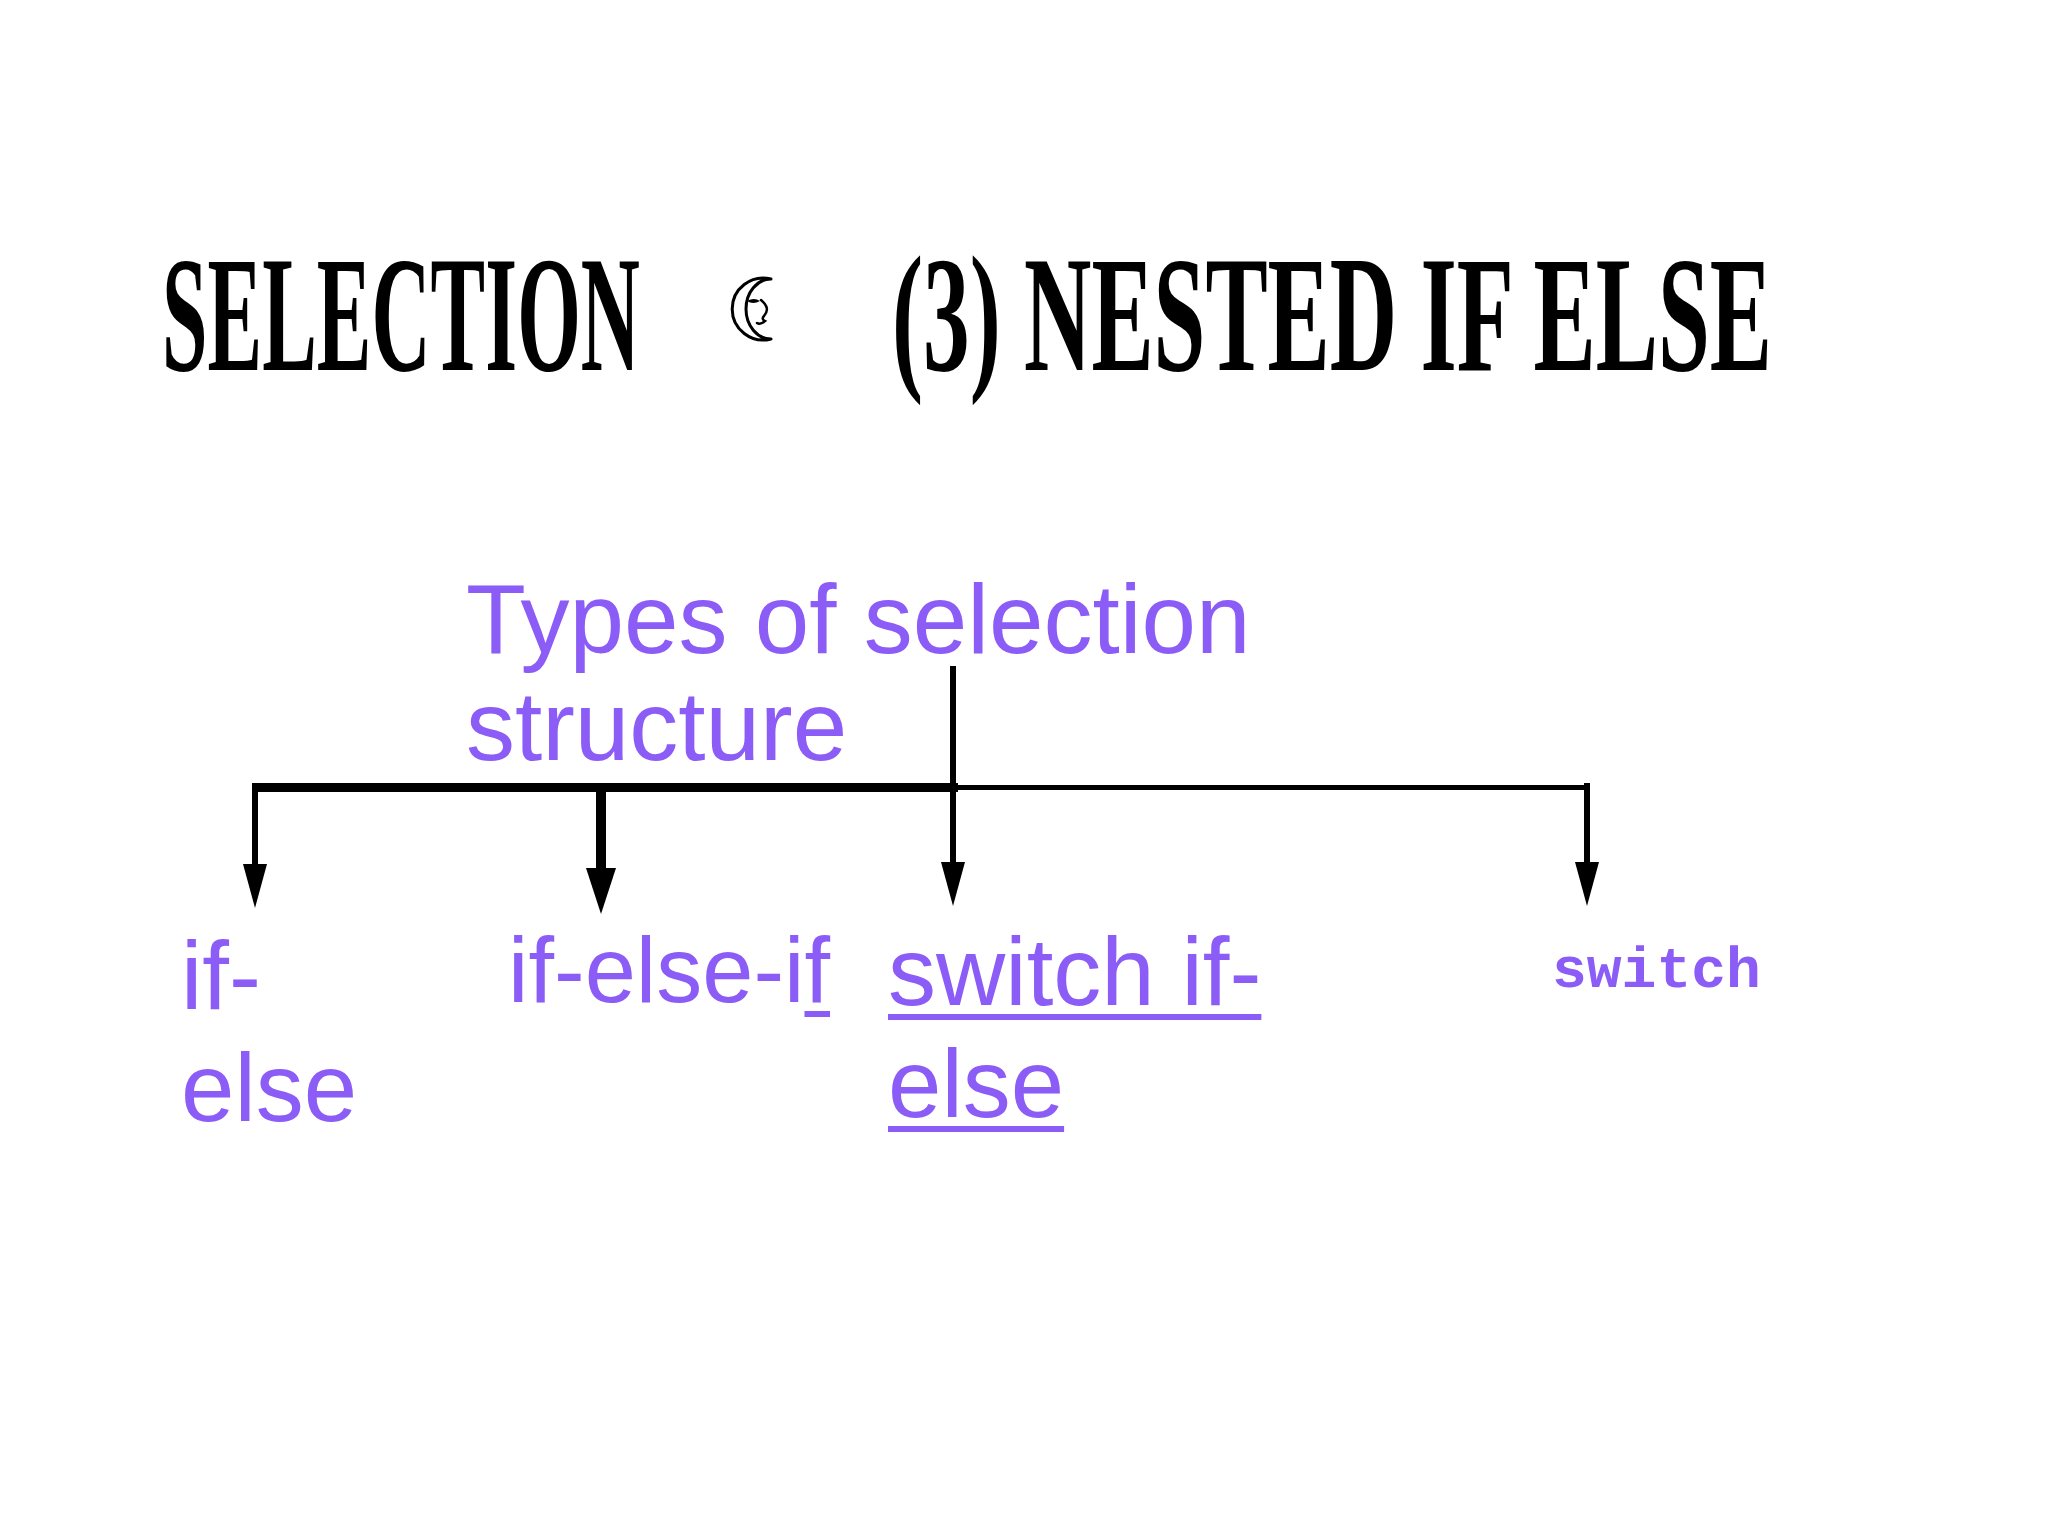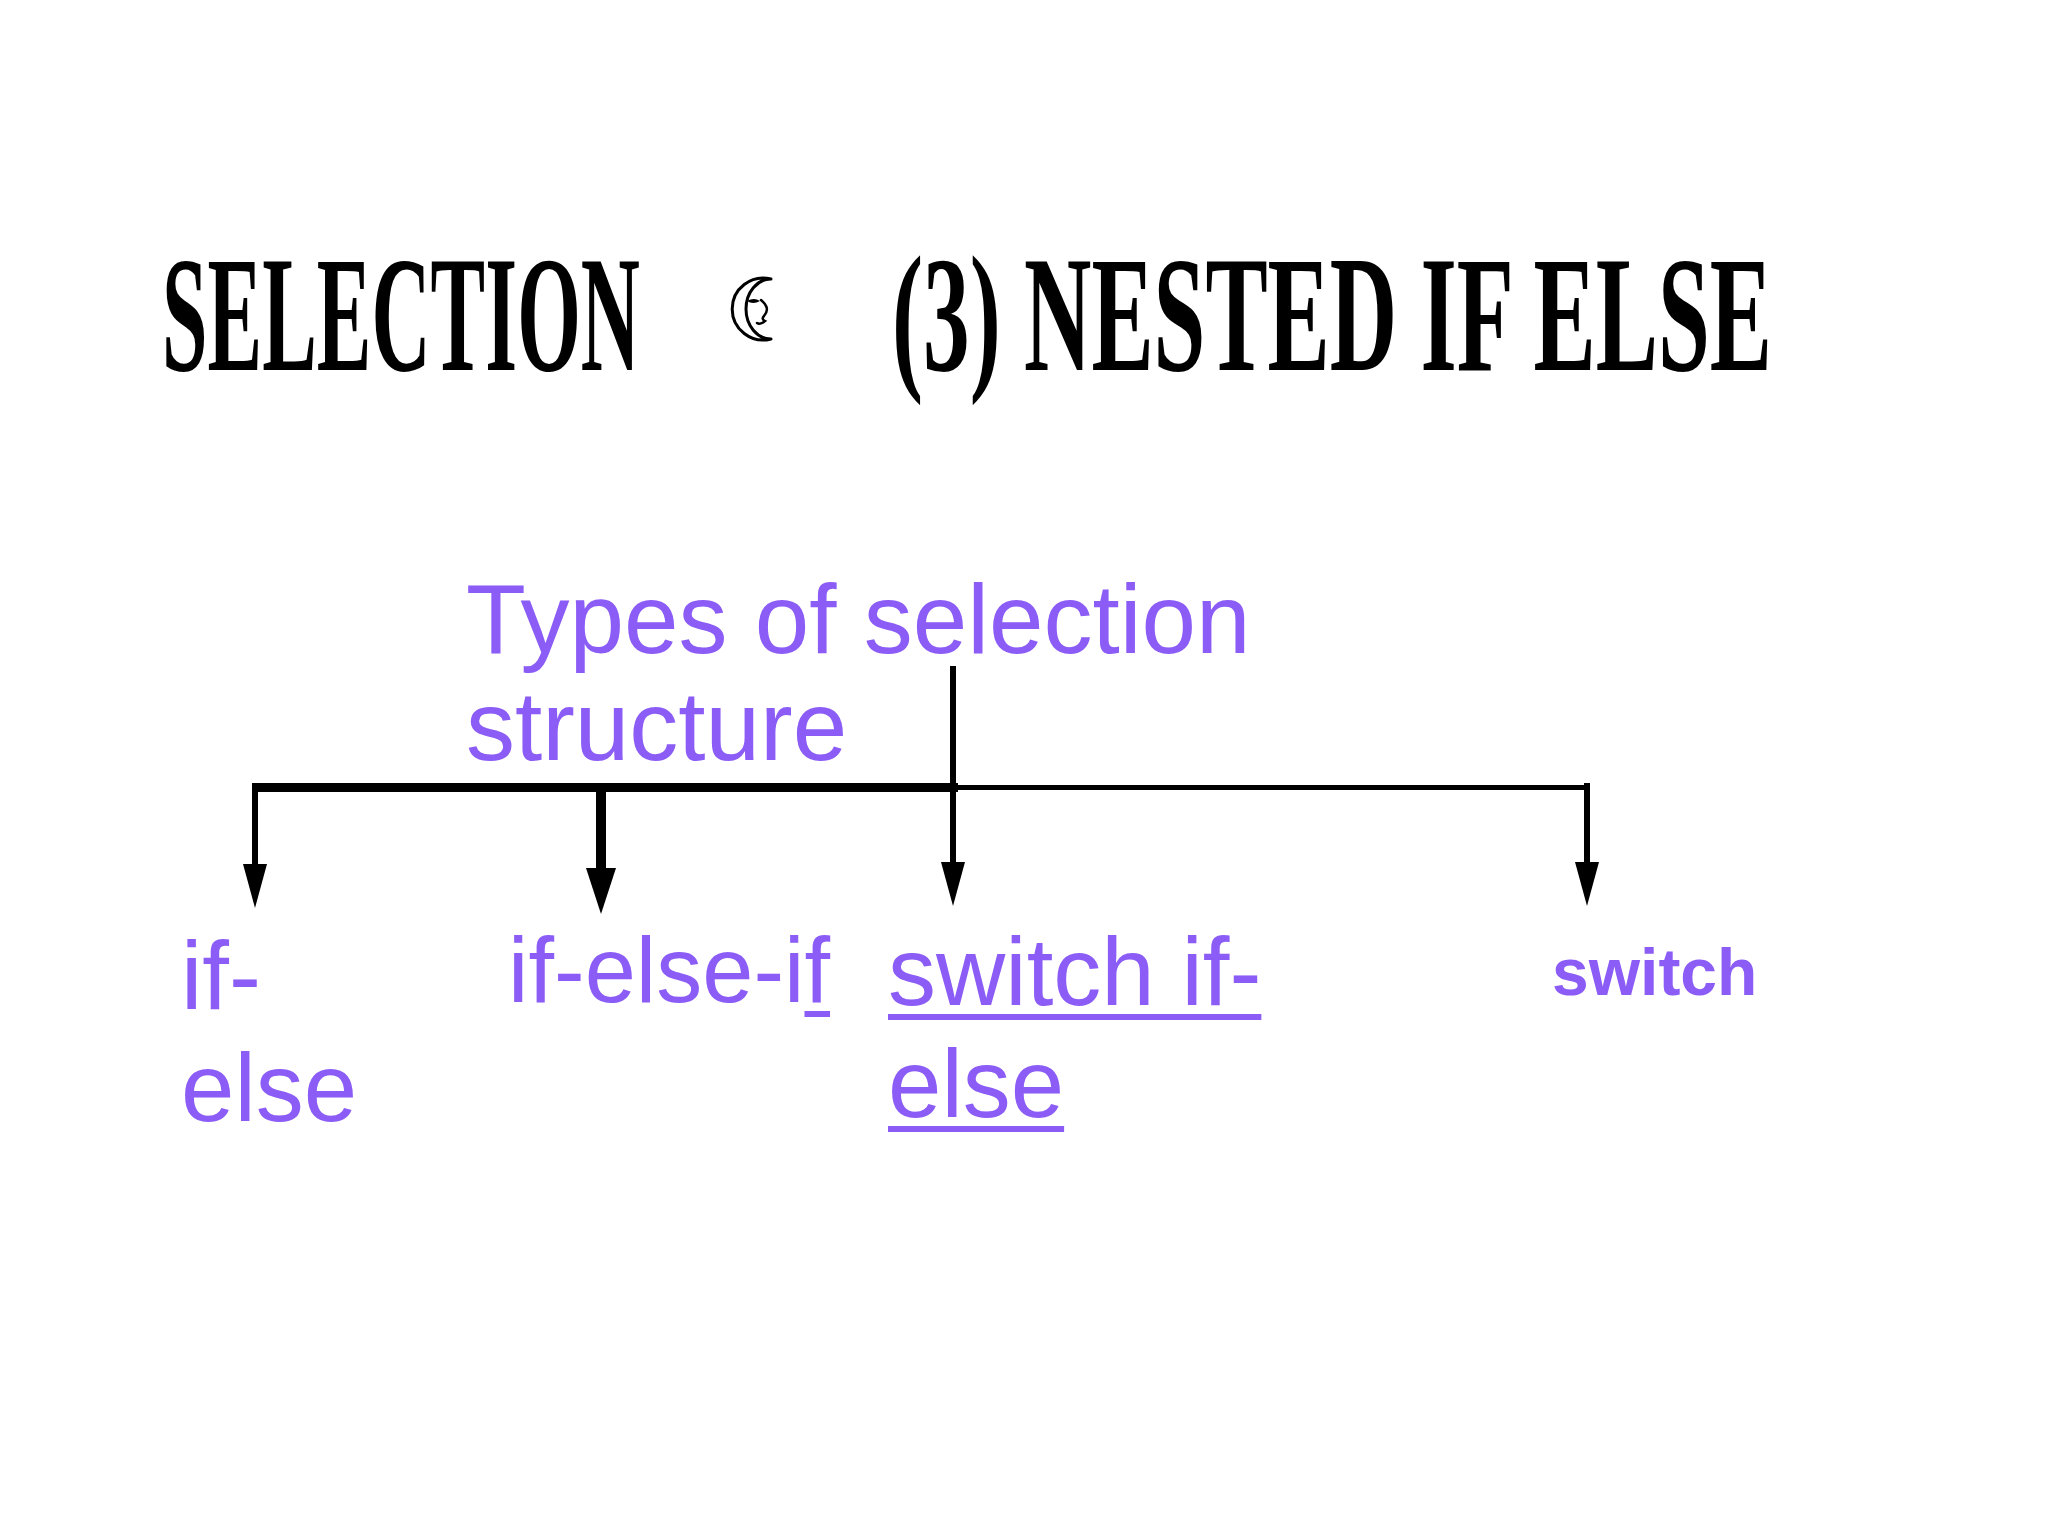--- a/index.html
+++ b/index.html
@@ -51,21 +51,21 @@
     text-decoration: underline;
     text-decoration-thickness: 6px;
     text-underline-offset: 9px;
   }
   .lbl-ifelseif { font-size: 92px; line-height: 104px; white-space: nowrap; }
   .lbl-ifelseif .u-part {
     text-decoration: underline;
     text-decoration-thickness: 6px;
     text-underline-offset: 9px;
   }
-  .lbl-switch { font-size: 66px; font-weight: 700; white-space: nowrap; }
+  .lbl-switch { font-size: 58px; font-weight: 700; white-space: nowrap; font-family: Liberation Mono, monospace; }
 
   
   .stamp {
     position: absolute;
     left: 1907px; top: 1402px;
     width: 86px; height: 86px;
     border-radius: 50%;
     background:
       radial-gradient(circle at 68% 48%, rgba(255,225,210,0.28) 0%, rgba(255,225,210,0.0) 55%),
       radial-gradient(circle at 80% 65%, rgba(120,30,10,0.35) 0%, rgba(120,30,10,0.0) 40%),

